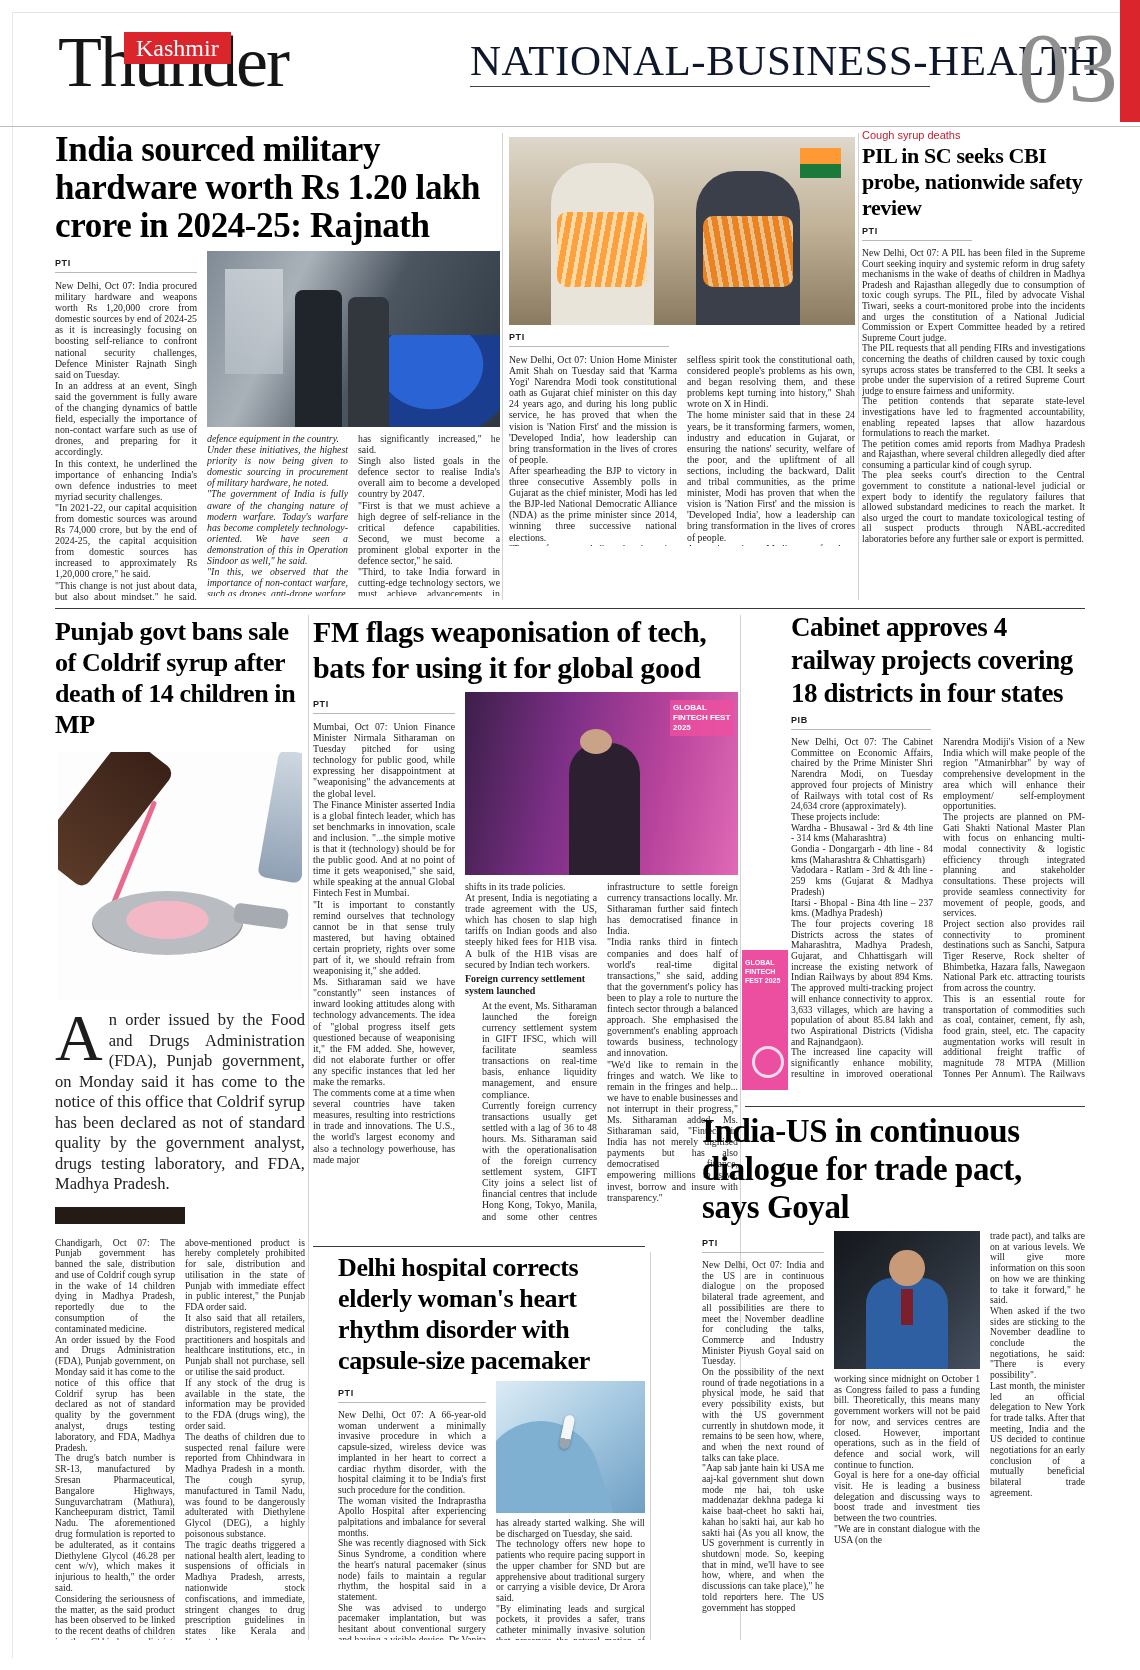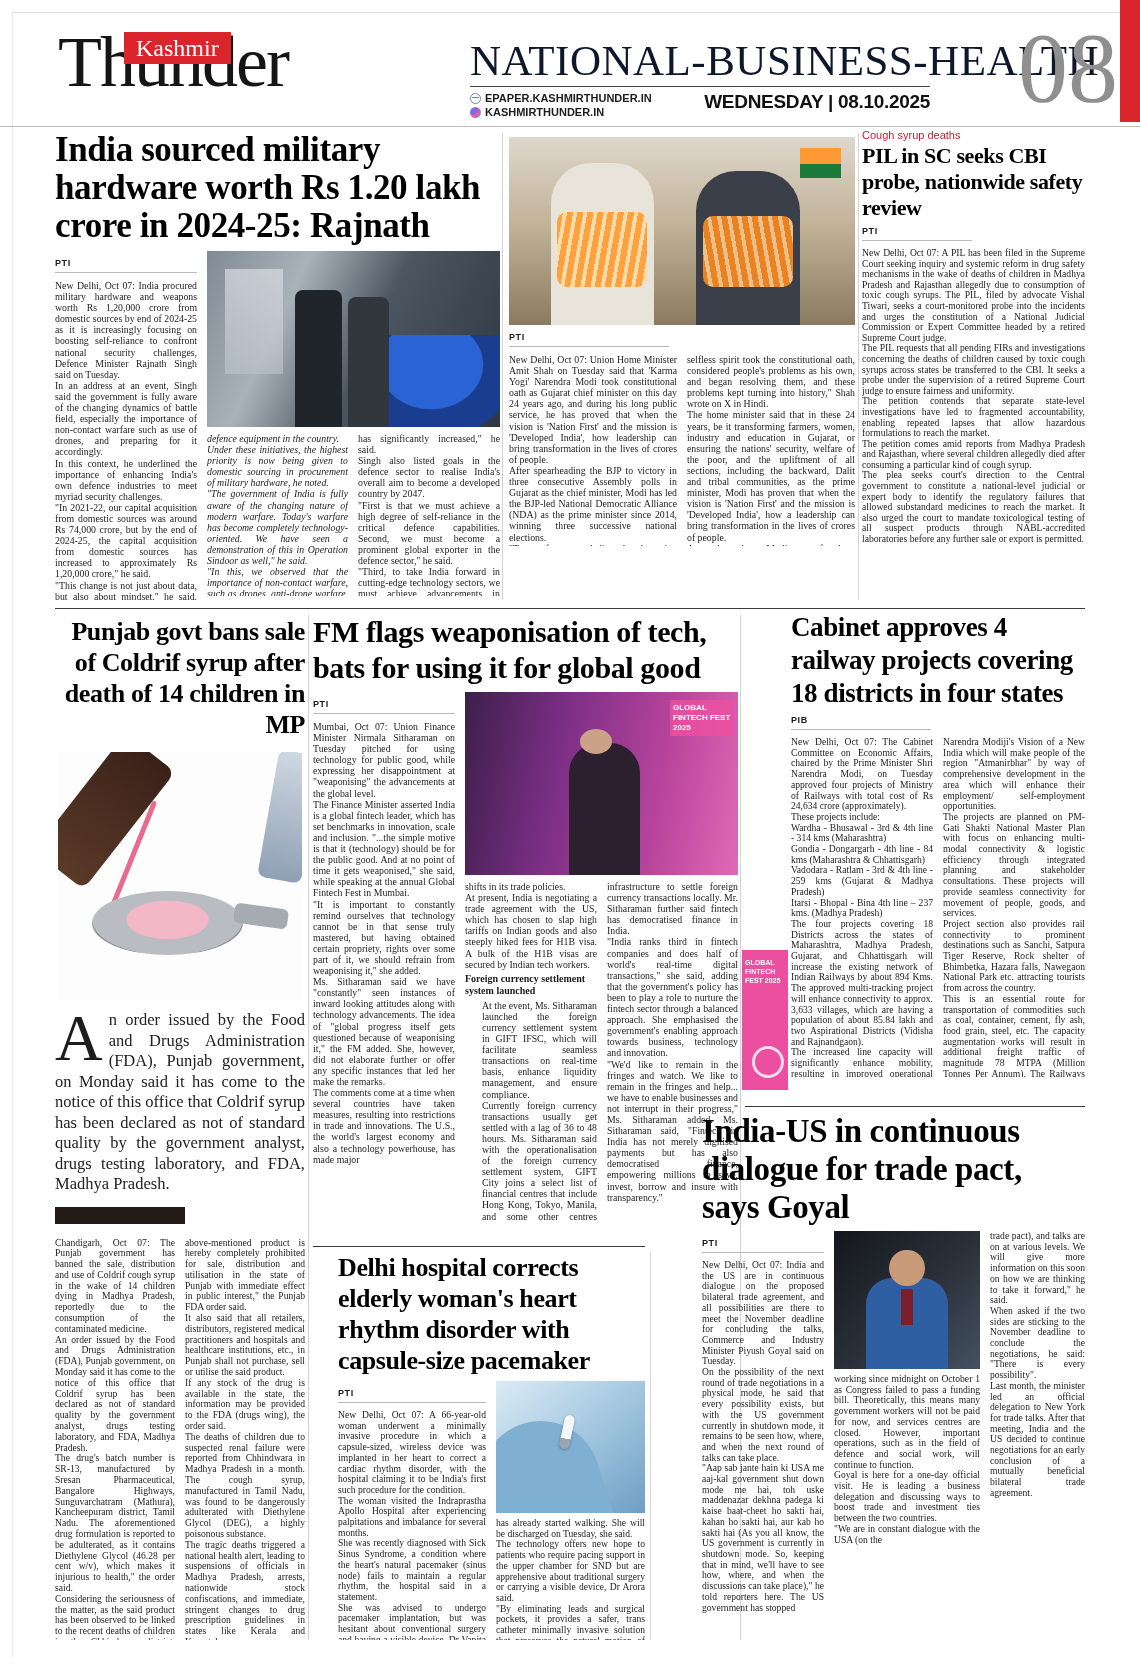--- a/index.html
+++ b/index.html
@@ -60,36 +60,23 @@
   <div class="edge-top"></div>
   <div class="edge-left"></div>
 
   <div>
     <div class="logo-thunder">Thunder</div>
     <div class="logo-kashmir">Kashmir</div>
 
     <div class="head-right">
       <div class="section-title">NATIONAL-BUSINESS-HEALTH</div>
       <div class="section-rule"></div>
-      <div class="head-meta">
-        <div class="meta-links">
-          <div class="meta-row">
-            <span class="ic ic-globe"></span>
-            <span>EPAPER.KASHMIRTHUNDER.IN</span>
-          </div>
-          <div class="meta-row">
-            <span class="ic ic-web"></span>
-            <span>KASHMIRTHUNDER.IN</span>
-          </div>
-        </div>
-        <div class="dateline">WEDNESDAY | 08.10.2025</div>
-      </div>
-    </div>
-
-    <div class="pageno">08</div>
+    </div>
+
+    <div class="pageno">03</div>
     <div class="red-corner"></div>
     <div class="head-rule"></div>
   </div>
 
   <div class="vrule" style="left:502px;top:133px;height:467px;"></div>
   <div class="vrule" style="left:858px;top:133px;height:467px;"></div>
   <div class="hrule" style="left:55px;top:608px;width:1030px;"></div>
   <div class="vrule" style="left:308px;top:615px;height:1025px;"></div>
   <div class="vrule" style="left:740px;top:615px;height:1025px;"></div>
   <div class="hrule" style="left:745px;top:1106px;width:340px;"></div>
@@ -152,21 +139,21 @@
     <div class="hl" style="font-size:22px;line-height:26px;margin-top:2px;">PIL in SC seeks CBI probe, nationwide safety review</div>
     <div class="byline" style="width:110px;margin-top:5px;">PTI</div>
     <div class="body" style="height:352px;font-size:9.6px;line-height:10.6px;">New Delhi, Oct 07: A PIL has been filed in the Supreme Court seeking inquiry and systemic reform in drug safety mechanisms in the wake of deaths of children in Madhya Pradesh and Rajasthan allegedly due to consumption of toxic cough syrups. The PIL, filed by advocate Vishal Tiwari, seeks a court-monitored probe into the incidents and urges the constitution of a National Judicial Commission or Expert Committee headed by a retired Supreme Court judge.
 The PIL requests that all pending FIRs and investigations concerning the deaths of children caused by toxic cough syrups across states be transferred to the CBI. It seeks a probe under the supervision of a retired Supreme Court judge to ensure fairness and uniformity.
 The petition contends that separate state-level investigations have led to fragmented accountability, enabling repeated lapses that allow hazardous formulations to reach the market.
 The petition comes amid reports from Madhya Pradesh and Rajasthan, where several children allegedly died after consuming a particular kind of cough syrup.
 The plea seeks court's direction to the Central government to constitute a national-level judicial or expert body to identify the regulatory failures that allowed substandard medicines to reach the market. It also urged the court to mandate toxicological testing of all suspect products through NABL-accredited laboratories before any further sale or export is permitted.</div>
   </div>
 
   <div class="art" style="left:55px;top:616px;width:250px;height:1024px;">
-    <div class="hl" style="font-size:26px;line-height:31px;text-align:right;">Punjab govt bans sale of Coldrif syrup after death of 14 children in MP</div>
+    <div class="hl" style="font-size:26px;line-height:31px;">Punjab govt bans sale of Coldrif syrup after death of 14 children in MP</div>
     <div class="photo" style="width:244px;height:248px;margin:12px 0 10px 3px;background:#fdfdfd;">
       <div style="position:absolute;left:6%;top:-6%;width:26%;height:60%;background:linear-gradient(#3a2118,#5a3a28);border-radius:10px;transform:rotate(38deg);"></div>
       <div style="position:absolute;left:30%;top:18%;width:5px;height:46%;background:#e86a8e;transform:rotate(22deg);border-radius:3px;"></div>
       <div style="position:absolute;left:14%;top:56%;width:62%;height:26%;background:radial-gradient(ellipse at 50% 45%,#f3b8c6 0 38%,#b9bdc2 39% 70%,#8d9196 71% 100%);border-radius:50%;"></div>
       <div style="position:absolute;left:72%;top:62%;width:22%;height:8%;background:#a6abb1;border-radius:6px;transform:rotate(8deg);"></div>
       <div style="position:absolute;right:-4%;top:0;width:18%;height:52%;background:linear-gradient(#cfd8e2,#8fa0b4);border-radius:8px;transform:rotate(10deg);"></div>
     </div>
     <div class="lead">
       <span class="dropcap">A</span><span>n order issued by the Food and Drugs Administration (FDA), Punjab government, on Monday said it has come to the notice of this office that Coldrif syrup has been declared as not of standard quality by the government analyst, drugs testing laboratory, and FDA, Madhya Pradesh.</span>
     </div>

